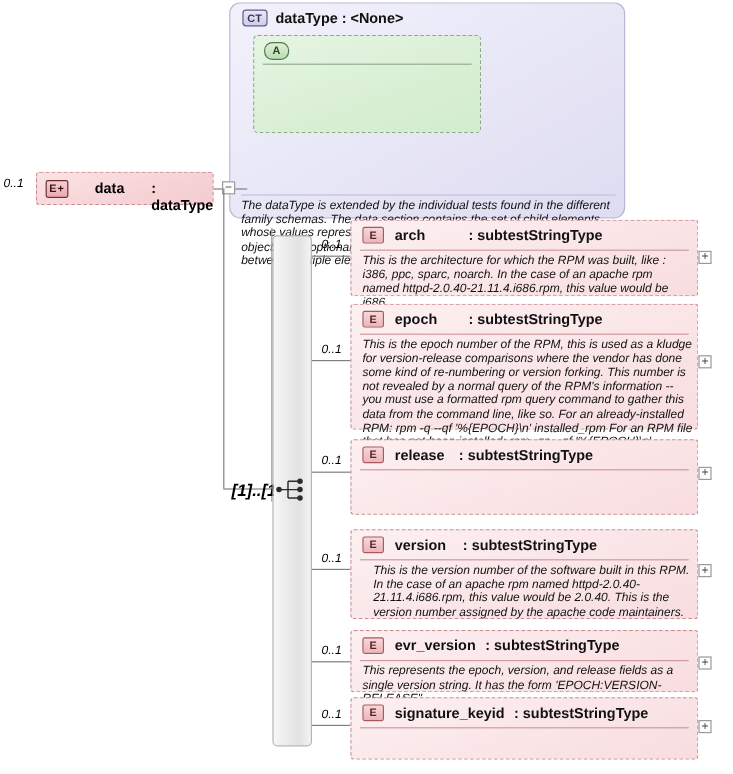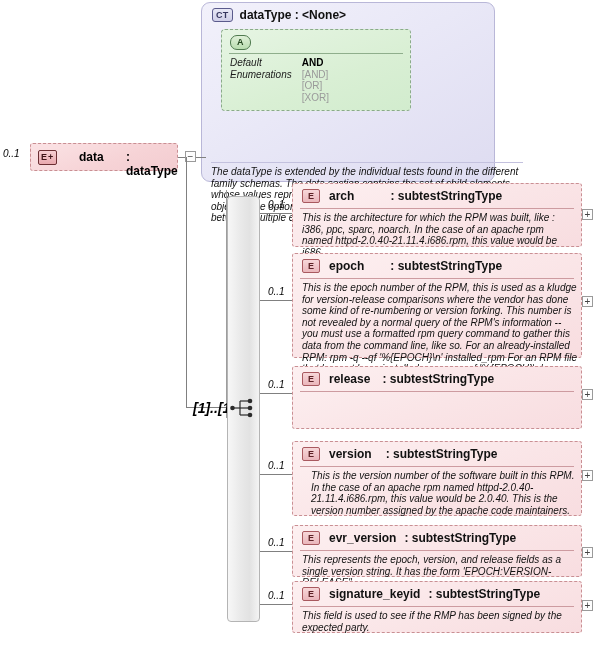--- a/index.html
+++ b/index.html
@@ -115,43 +115,31 @@
   }
   .seq-icon{position:absolute;}
   .mult-label{position:absolute;font-style:italic;font-size:14px;font-weight:bold;white-space:nowrap;}
   .frame-line{position:absolute;border-left:1px solid #9d9d9d;}
 </style>
 </head>
 <body>
 
 <div class="canvas">
 
-  <div class="ct-box" style="left:201px;top:2px;width:294px;height:180px;padding-left:37px;">
+  <div class="ct-box" style="left:191px;top:2px;width:330px;height:180px;padding-left:37px;">
     <div class="ct-head">
       <span class="ct-badge">CT</span>
       <span class="ct-title">dataType : &lt;None&gt;</span>
     </div>
 
     <div class="attr-box" style="left:19px;top:26px;width:190px;height:82px;">
       <div class="attr-head">
         <span class="attr-badge">A</span>
       </div>
       <div class="attr-rule"></div>
-      <div class="attr-grid">
-        <div class="attr-keys">
-          <div>Default</div>
-          <div>Enumerations</div>
-        </div>
-        <div class="attr-vals">
-          <div class="v-default">AND</div>
-          <div class="v-enum">[AND]</div>
-          <div class="v-enum">[OR]</div>
-          <div class="v-enum">[XOR]</div>
-        </div>
-      </div>
     </div>
 
     <div class="ct-doc" style="left:9px;top:113px;width:312px;">The dataType is extended by the individual tests found in the different family schemas.  The data section contains the set of child elements whose values represent the testable parameters for the specified objects.  The optional operation element defines the logical relation between multiple elements of the data section.</div>
   </div>
 
   <div class="card-label" style="left:3px;top:148px;">0..1</div>
 
   <div class="root-el" style="left:30px;top:143px;width:148px;height:28px;">
     <span class="root-badge"><span>E</span><span>+</span></span>
     <span class="root-name">data</span>
@@ -255,17 +243,16 @@
   <div class="hline" style="left:260px;top:604px;width:32px;"></div>
   <div class="card-label" style="left:268px;top:590px;">0..1</div>
 
   <div class="el-box" style="left:292px;top:581px;width:290px;height:52px;">
     <div class="el-head">
       <span class="el-badge">E</span>
       <span class="el-name">signature_keyid</span>
       <span class="el-type" style="margin-left:8px;">: subtestStringType</span>
     </div>
     <div class="el-rule" style="top:24px;"></div>
-    <div class="el-doc" style="left:9px;top:28px;width:272px;">This field is used to see if the RMP has been signed by the expected party.</div>
   </div>
   <div class="toggle" style="left:582px;top:600px;">+</div>
 
 </div>
 
 </body></html>

